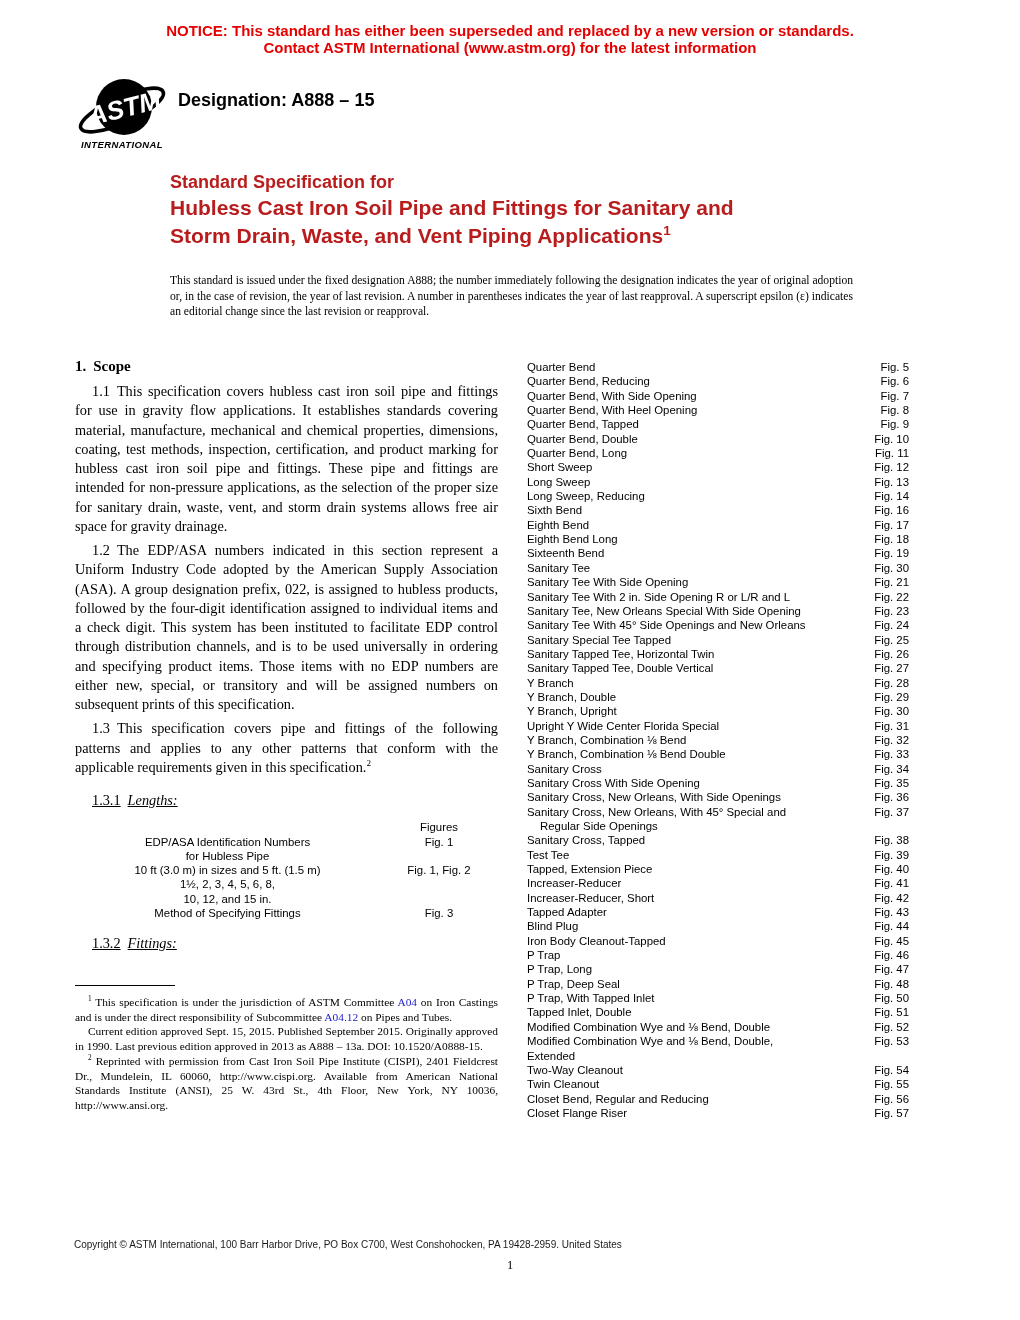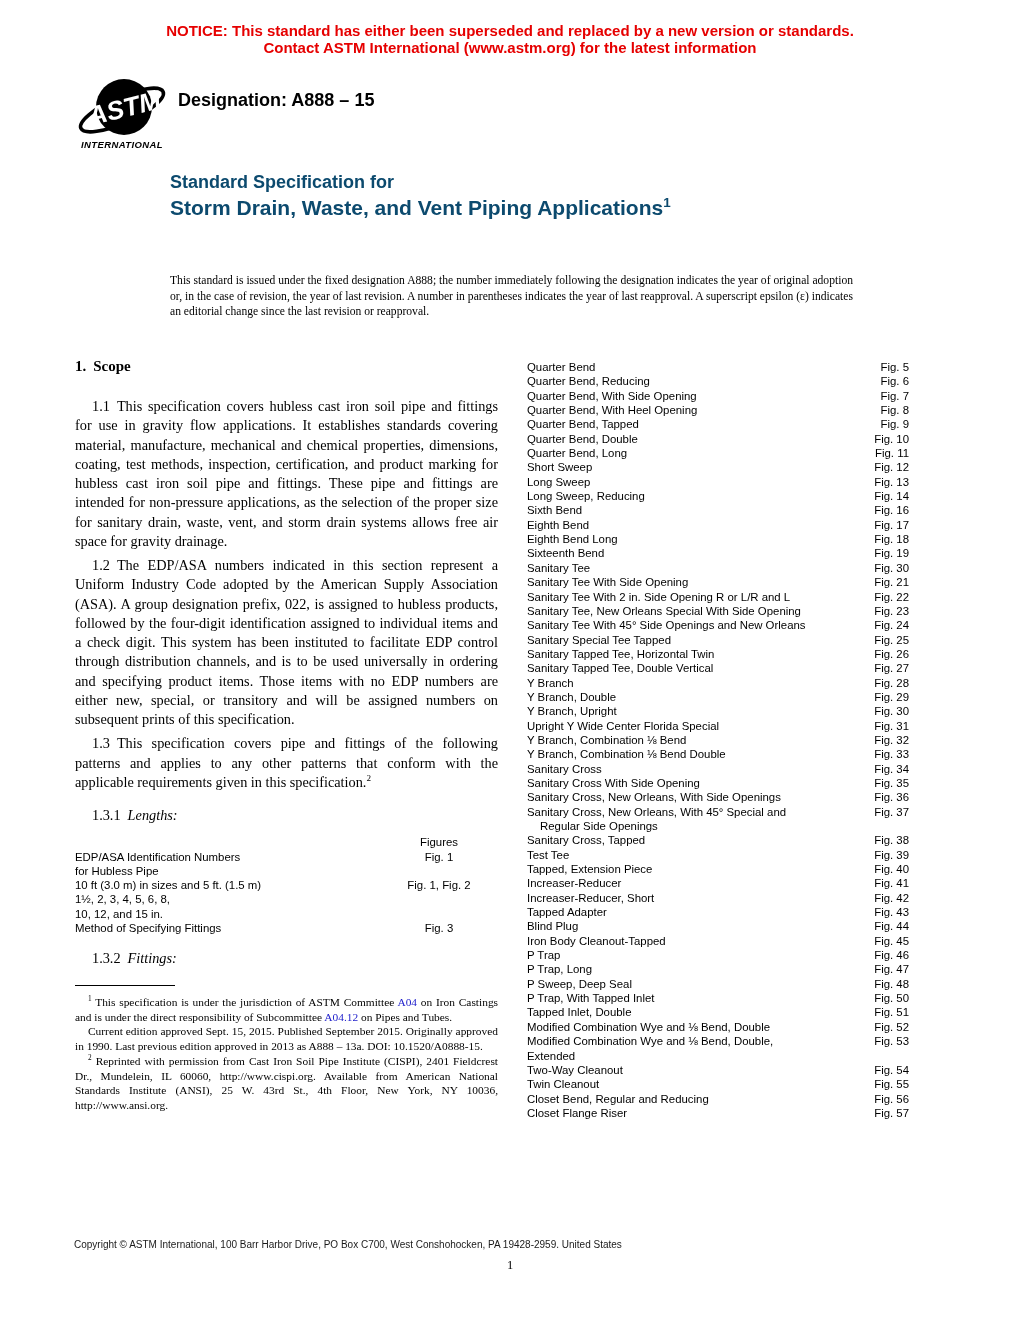--- a/index.html
+++ b/index.html
@@ -29,48 +29,48 @@
     font-size:9.5px; letter-spacing:0.4px; margin-top:-3px; color:#000;
   }
 
   .designation {
     position:absolute; left:178px; top:90px;
     font-family:"Liberation Sans", sans-serif; font-weight:bold; font-size:18px; color:#000;
   }
 
   .title {
     position:absolute; left:170px; top:170px; width:720px;
-    font-family:"Liberation Sans", sans-serif; font-weight:bold; color:#0c4a6e;
+    font-family:"Liberation Sans", sans-serif; font-weight:bold; color:#b91c1c;
   }
   .title-l1 { font-size:18px; line-height:24px; }
   .title-l2 { font-size:21px; line-height:27.5px; }
 
   .issued {
     position:absolute; left:170px; top:273px; width:683px;
     font-size:11.6px; line-height:15.6px; text-align:justify; color:#000;
   }
 
   
   .col-left { position:absolute; left:75px; top:358px; width:423px; color:#000; }
   .scope-h {
-    margin:0 0 22px 0; font-size:15px; font-weight:bold;
+    margin:0 0 7px 0; font-size:15px; font-weight:bold;
     font-family:"Liberation Serif", serif;
   }
   .body-p {
     margin:0 0 5px 0; font-size:14.3px; line-height:19.25px;
     text-align:justify; text-indent:17px;
   }
-  .sub-h { margin:14px 0 2px 0; }
+  .sub-h { margin:14px 0 2px 0;text-decoration:underline; }
 
   .lengths {
     font-family:"Liberation Sans", sans-serif; font-size:11.4px; line-height:14.3px;
     margin:10px 0 8px 0; color:#000;
   }
   .lt-row { display:flex; }
-  .lt-lines { flex:1; }
+  .lt-lines { flex:1;text-align:center; }
   .lt-fig { width:118px; text-align:center; white-space:nowrap; }
 
   
   .col-right {
     position:absolute; left:527px; top:360px; width:382px;
     font-family:"Liberation Sans", sans-serif; font-size:11.4px; line-height:14.35px;
     color:#000;
   }
   .fig-row { display:flex; }
   .fig-label { flex:1; padding-right:6px; }
@@ -112,20 +112,21 @@
       <circle cx="50" cy="31" r="28" fill="#000"></circle>
       <text x="50" y="41" text-anchor="middle" font-family="Liberation Sans, sans-serif" font-weight="bold" font-style="italic" font-size="26" fill="#ffffff" transform="rotate(-14 50 31)">ASTM</text>
     </svg>
     <div class="logo-intl">INTERNATIONAL</div>
   </div>
 
   <div class="designation">Designation: A888 – 15</div>
 
   <div class="title">
     <div class="title-l1">Standard Specification for</div>
+    <div class="title-l2">Hubless Cast Iron Soil Pipe and Fittings for Sanitary and</div>
     <div class="title-l2"><span>Storm Drain, Waste, and Vent Piping Applications</span><sup>1</sup></div>
   </div>
 
   <div class="issued">This standard is issued under the fixed designation A888; the number immediately following the designation indicates the year of original adoption or, in the case of revision, the year of last revision. A number in parentheses indicates the year of last reapproval. A superscript epsilon (ε) indicates an editorial change since the last revision or reapproval.</div>
 
   <div class="col-left">
     <h2 class="scope-h"><span class="sp">1.</span><span>Scope</span></h2>
     <p class="body-p"><span class="sp">1.1</span><span>This specification covers hubless cast iron soil pipe and fittings for use in gravity flow applications. It establishes standards covering material, manufacture, mechanical and chemical properties, dimensions, coating, test methods, inspection, certification, and product marking for hubless cast iron soil pipe and fittings. These pipe and fittings are intended for non-pressure applications, as the selection of the proper size for sanitary drain, waste, vent, and storm drain systems allows free air space for gravity drainage.</span></p>
     <p class="body-p"><span class="sp">1.2</span><span>The EDP/ASA numbers indicated in this section represent a Uniform Industry Code adopted by the American Supply Association (ASA). A group designation prefix, 022, is assigned to hubless products, followed by the four-digit identification assigned to individual items and a check digit. This system has been instituted to facilitate EDP control through distribution channels, and is to be used universally in ordering and specifying product items. Those items with no EDP numbers are either new, special, or transitory and will be assigned numbers on subsequent prints of this specification.</span></p>
     <p class="body-p"><span class="sp">1.3</span><span>This specification covers pipe and fittings of the following patterns and applies to any other patterns that conform with the applicable requirements given in this specification.</span><sup>2</sup></p>
@@ -330,21 +331,21 @@
       </div>
       <div class="fig-row">
         <span class="fig-label">P Trap</span>
         <span class="fig-num">Fig. 46</span>
       </div>
       <div class="fig-row">
         <span class="fig-label">P Trap, Long</span>
         <span class="fig-num">Fig. 47</span>
       </div>
       <div class="fig-row">
-        <span class="fig-label">P Sweep, Deep Seal</span>
+        <span class="fig-label">P Trap, Deep Seal</span>
         <span class="fig-num">Fig. 48</span>
       </div>
       <div class="fig-row">
         <span class="fig-label">P Trap, With Tapped Inlet</span>
         <span class="fig-num">Fig. 50</span>
       </div>
       <div class="fig-row">
         <span class="fig-label">Tapped Inlet, Double</span>
         <span class="fig-num">Fig. 51</span>
       </div>

